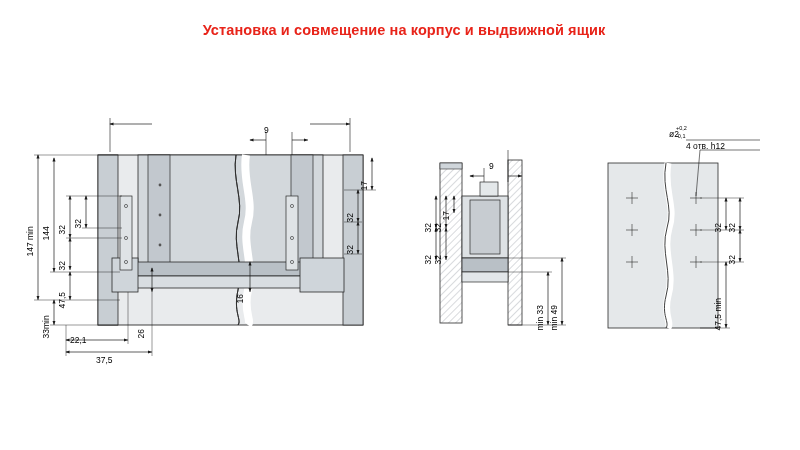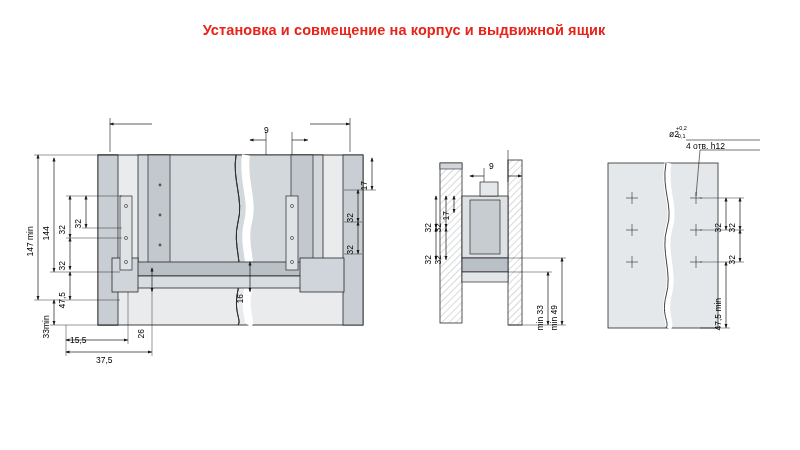--- a/index.html
+++ b/index.html
@@ -228,21 +228,21 @@
   <div class="lbl" style="left:264px; top:126px;">9</div>
 
   <div class="lbl v" style="left:34px; top:248px;">147 min</div>
   <div class="lbl v" style="left:50px; top:232px;">144</div>
   <div class="lbl v" style="left:66px; top:226px;">32</div>
   <div class="lbl v" style="left:82px; top:220px;">32</div>
   <div class="lbl v" style="left:66px; top:262px;">32</div>
   <div class="lbl v" style="left:66px; top:300px;">47,5</div>
   <div class="lbl v" style="left:50px; top:330px;">33min</div>
 
-  <div class="lbl" style="left:70px; top:336px;">15,5</div>
+  <div class="lbl" style="left:70px; top:336px;">22,1</div>
   <div class="lbl" style="left:96px; top:356px;">37,5</div>
   <div class="lbl v" style="left:145px; top:330px;">26</div>
   <div class="lbl v" style="left:244px; top:295px;">16</div>
 
   <div class="lbl v" style="left:368px; top:182px;">17</div>
   <div class="lbl v" style="left:354px; top:214px;">32</div>
   <div class="lbl v" style="left:354px; top:246px;">32</div>
 
   <div class="lbl" style="left:489px; top:162px;">9</div>
   <div class="lbl v" style="left:450px; top:212px;">17</div>

